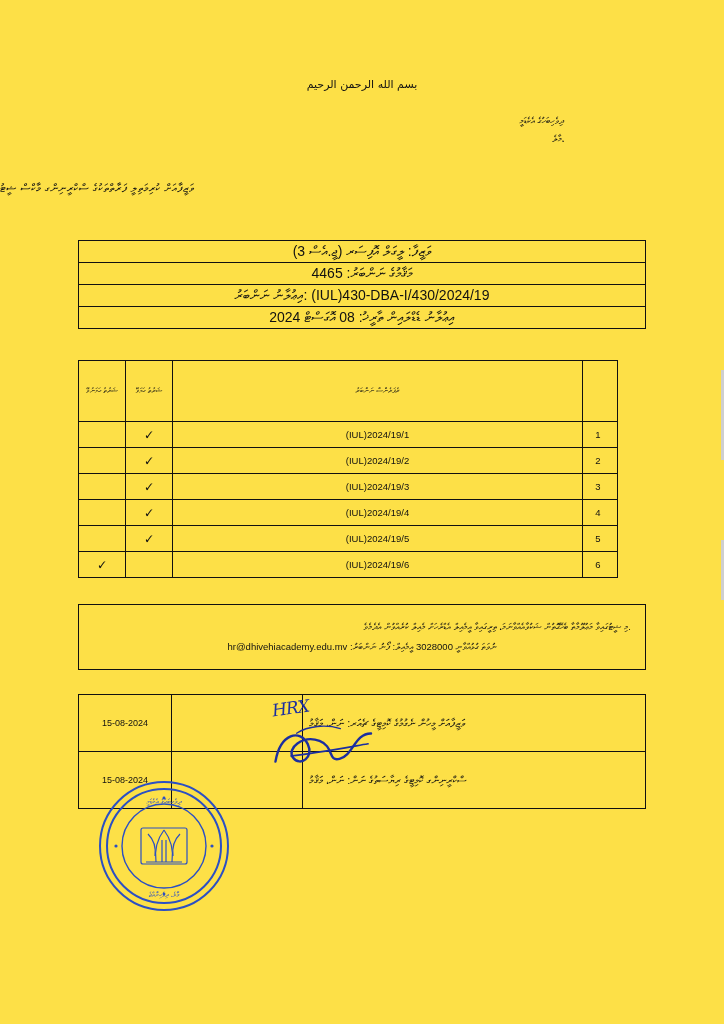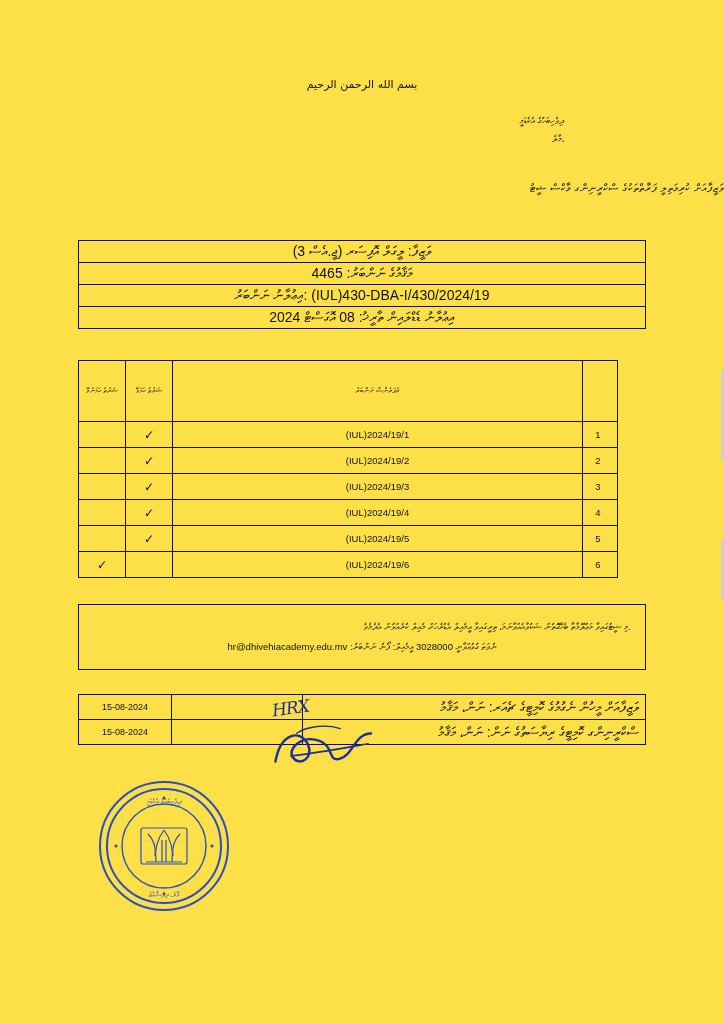--- a/index.html
+++ b/index.html
@@ -43,21 +43,21 @@
     font-size: 9.5px;
     line-height: 1.9;
     color: #111;
   }
 
   .doc-title {
     position: absolute;
     top: 182px;
     left: 0;
     width: 100%;
-    text-align: right;
+    text-align: left;
     font-size: 11.5px;
     color: #111;
     letter-spacing: .4px;
   }
 
   
   .info-table {
     position: absolute;
     top: 232px;
     left: 78px;
@@ -159,28 +159,28 @@
     position: absolute;
     top: 694px;
     left: 78px;
     width: 568px;
     border-collapse: collapse;
     font-size: 9px;
   }
   .sig-table td {
     border: 1px solid #111;
     height: 24px;
-    padding: 0 6px;
+    padding: 16px 6px;
     color: #111;
     vertical-align: middle;
     white-space: nowrap;
   }
   .sig-date { width: 80px; text-align: center; font-size: 9px; }
   .sig-sign { width: 118px; text-align: center; position: relative; }
-  .sig-label { text-align: right; font-size: 14px; }
+  .sig-label { text-align: left; font-size: 11px; }
 
   
   .scribble1, .scribble2 {
     position: absolute;
     color: #1b2ea0;
     font-family: "DejaVu Serif", serif;
     font-style: italic;
     pointer-events: none;
   }
   .scribble1 {

